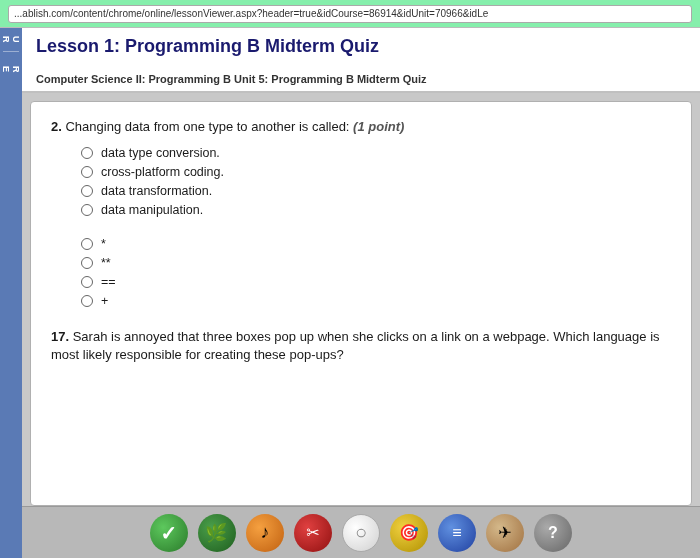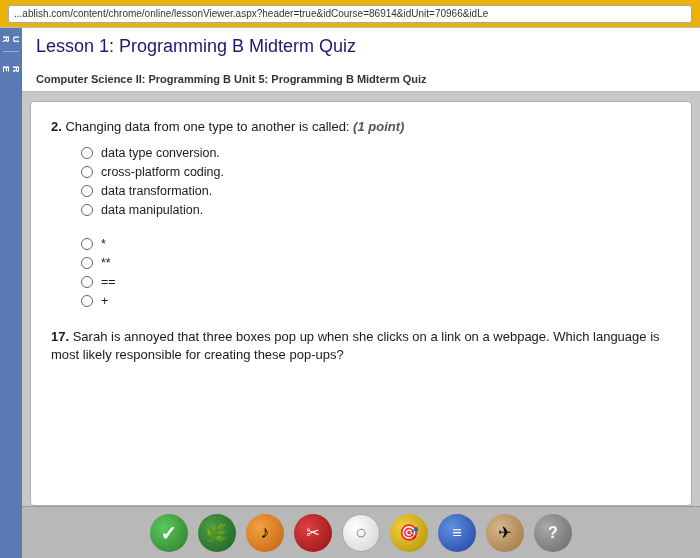--- a/index.html
+++ b/index.html
@@ -7,21 +7,21 @@
       width: 700px;
       height: 558px;
       font-family: Arial, sans-serif;
       background: #d0d0d0;
       overflow: hidden;
       position: relative;
     }
 
     
     .browser-bar {
-      background: #eab308;
+      background: #86efac;
       height: 28px;
       display: flex;
       align-items: center;
       padding: 0 8px;
       border-bottom: 1px solid #bbb;
     }
     .url-bar {
       flex: 1;
       background: white;
       border: 1px solid #aaa;
@@ -76,21 +76,21 @@
     }
 
     
     .header {
       background: white;
       padding: 8px 14px 6px 14px;
       border-bottom: 2px solid #c0c0c0;
     }
     .header-title {
       font-size: 18px;
-      font-weight: normal;
+      font-weight: bold;
       color: #1a1a6e;
     }
     .header-subtitle {
       font-size: 11px;
       color: #333;
       font-weight: bold;
       margin-top: 16px;
     }
 
     

